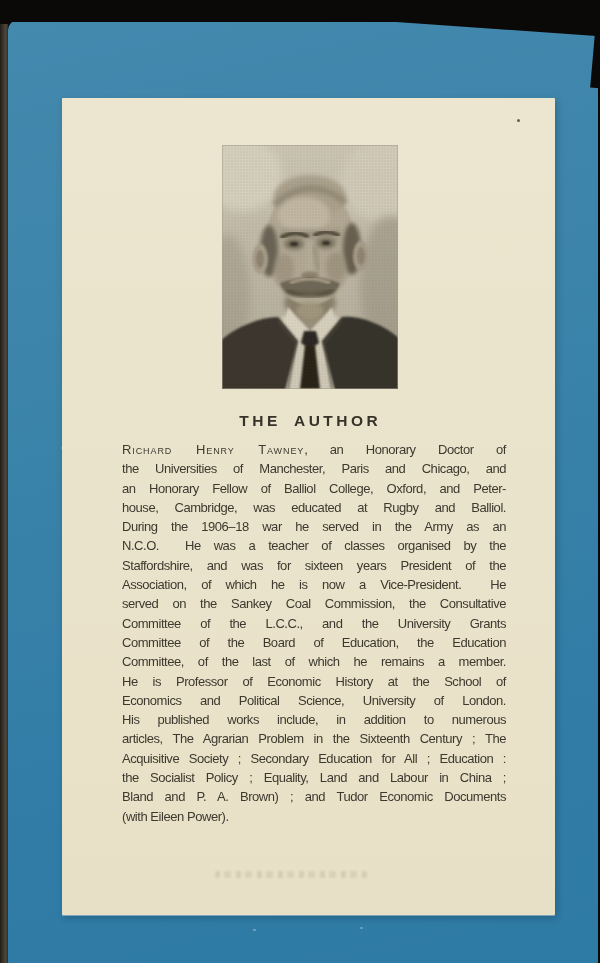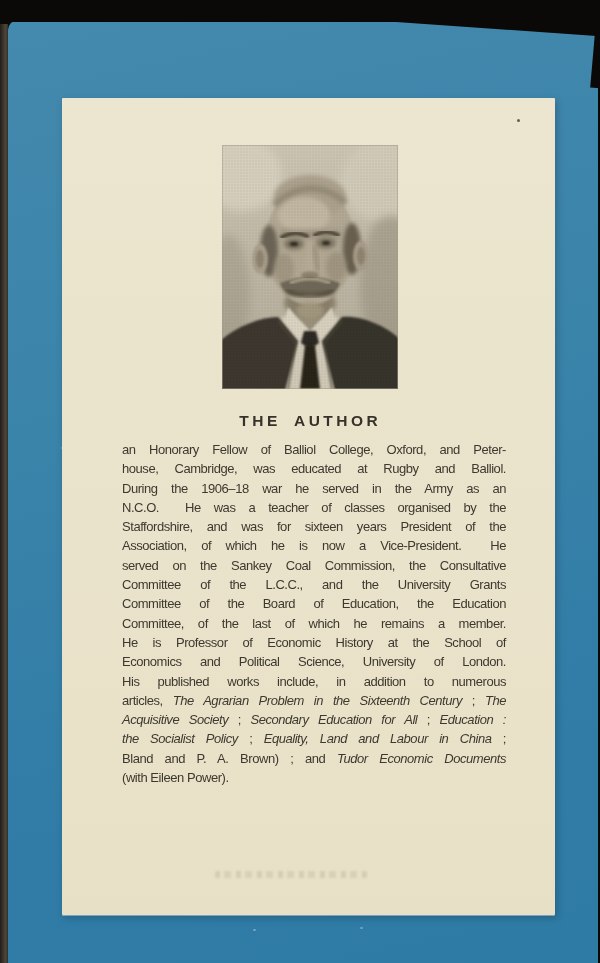--- a/index.html
+++ b/index.html
@@ -60,21 +60,21 @@
   }
 
   .bio{
     position:absolute;left:60px;top:342px;width:384px;
     font-size:13px;line-height:19.3px;letter-spacing:-0.45px;
     color:#3d392f;
   }
   .bio-line{text-align:justify;text-align-last:justify;height:19.3px;}
   .bio-line.last{text-align-last:left;}
   .sc{font-variant:small-caps;letter-spacing:0.9px;}
-  .i{font-style:italic;}
+  .i{}
 
   
   .smudge{
     position:absolute;left:153px;top:773px;width:152px;height:7px;
     opacity:.45;filter:blur(1.2px);border-radius:2px;
     background:repeating-linear-gradient(90deg,
       rgba(110,100,75,.35) 0 5px, rgba(110,100,75,0) 5px 9px,
       rgba(110,100,75,.28) 9px 16px, rgba(110,100,75,0) 16px 21px);
   }
 
@@ -182,20 +182,22 @@
         </g>
 
         <rect width="176" height="244" fill="url(#dots)"></rect>
         <rect x="0.5" y="0.5" width="175" height="243" fill="none" stroke="#a49c8a" opacity="0.5"></rect>
       </svg>
     </div>
 
     <h1 class="heading">THE AUTHOR</h1>
 
     <div class="bio">
+        <div class="bio-line"><span class="sc">Richard Henry Tawney</span><span>, an Honorary Doctor of</span></div>
+        <div class="bio-line"><span>the Universities of Manchester, Paris and Chicago, and</span></div>
         <div class="bio-line"><span>an Honorary Fellow of Balliol College, Oxford, and Peter-</span></div>
         <div class="bio-line"><span>house, Cambridge, was educated at Rugby and Balliol.</span></div>
         <div class="bio-line"><span>During the 1906–18 war he served in the Army as an</span></div>
         <div class="bio-line"><span>N.C.O.&nbsp; He was a teacher of classes organised by the</span></div>
         <div class="bio-line"><span>Staffordshire, and was for sixteen years President of the</span></div>
         <div class="bio-line"><span>Association, of which he is now a Vice-President.&nbsp; He</span></div>
         <div class="bio-line"><span>served on the Sankey Coal Commission, the Consultative</span></div>
         <div class="bio-line"><span>Committee of the L.C.C., and the University Grants</span></div>
         <div class="bio-line"><span>Committee of the Board of Education, the Education</span></div>
         <div class="bio-line"><span>Committee, of the last of which he remains a member.</span></div>

